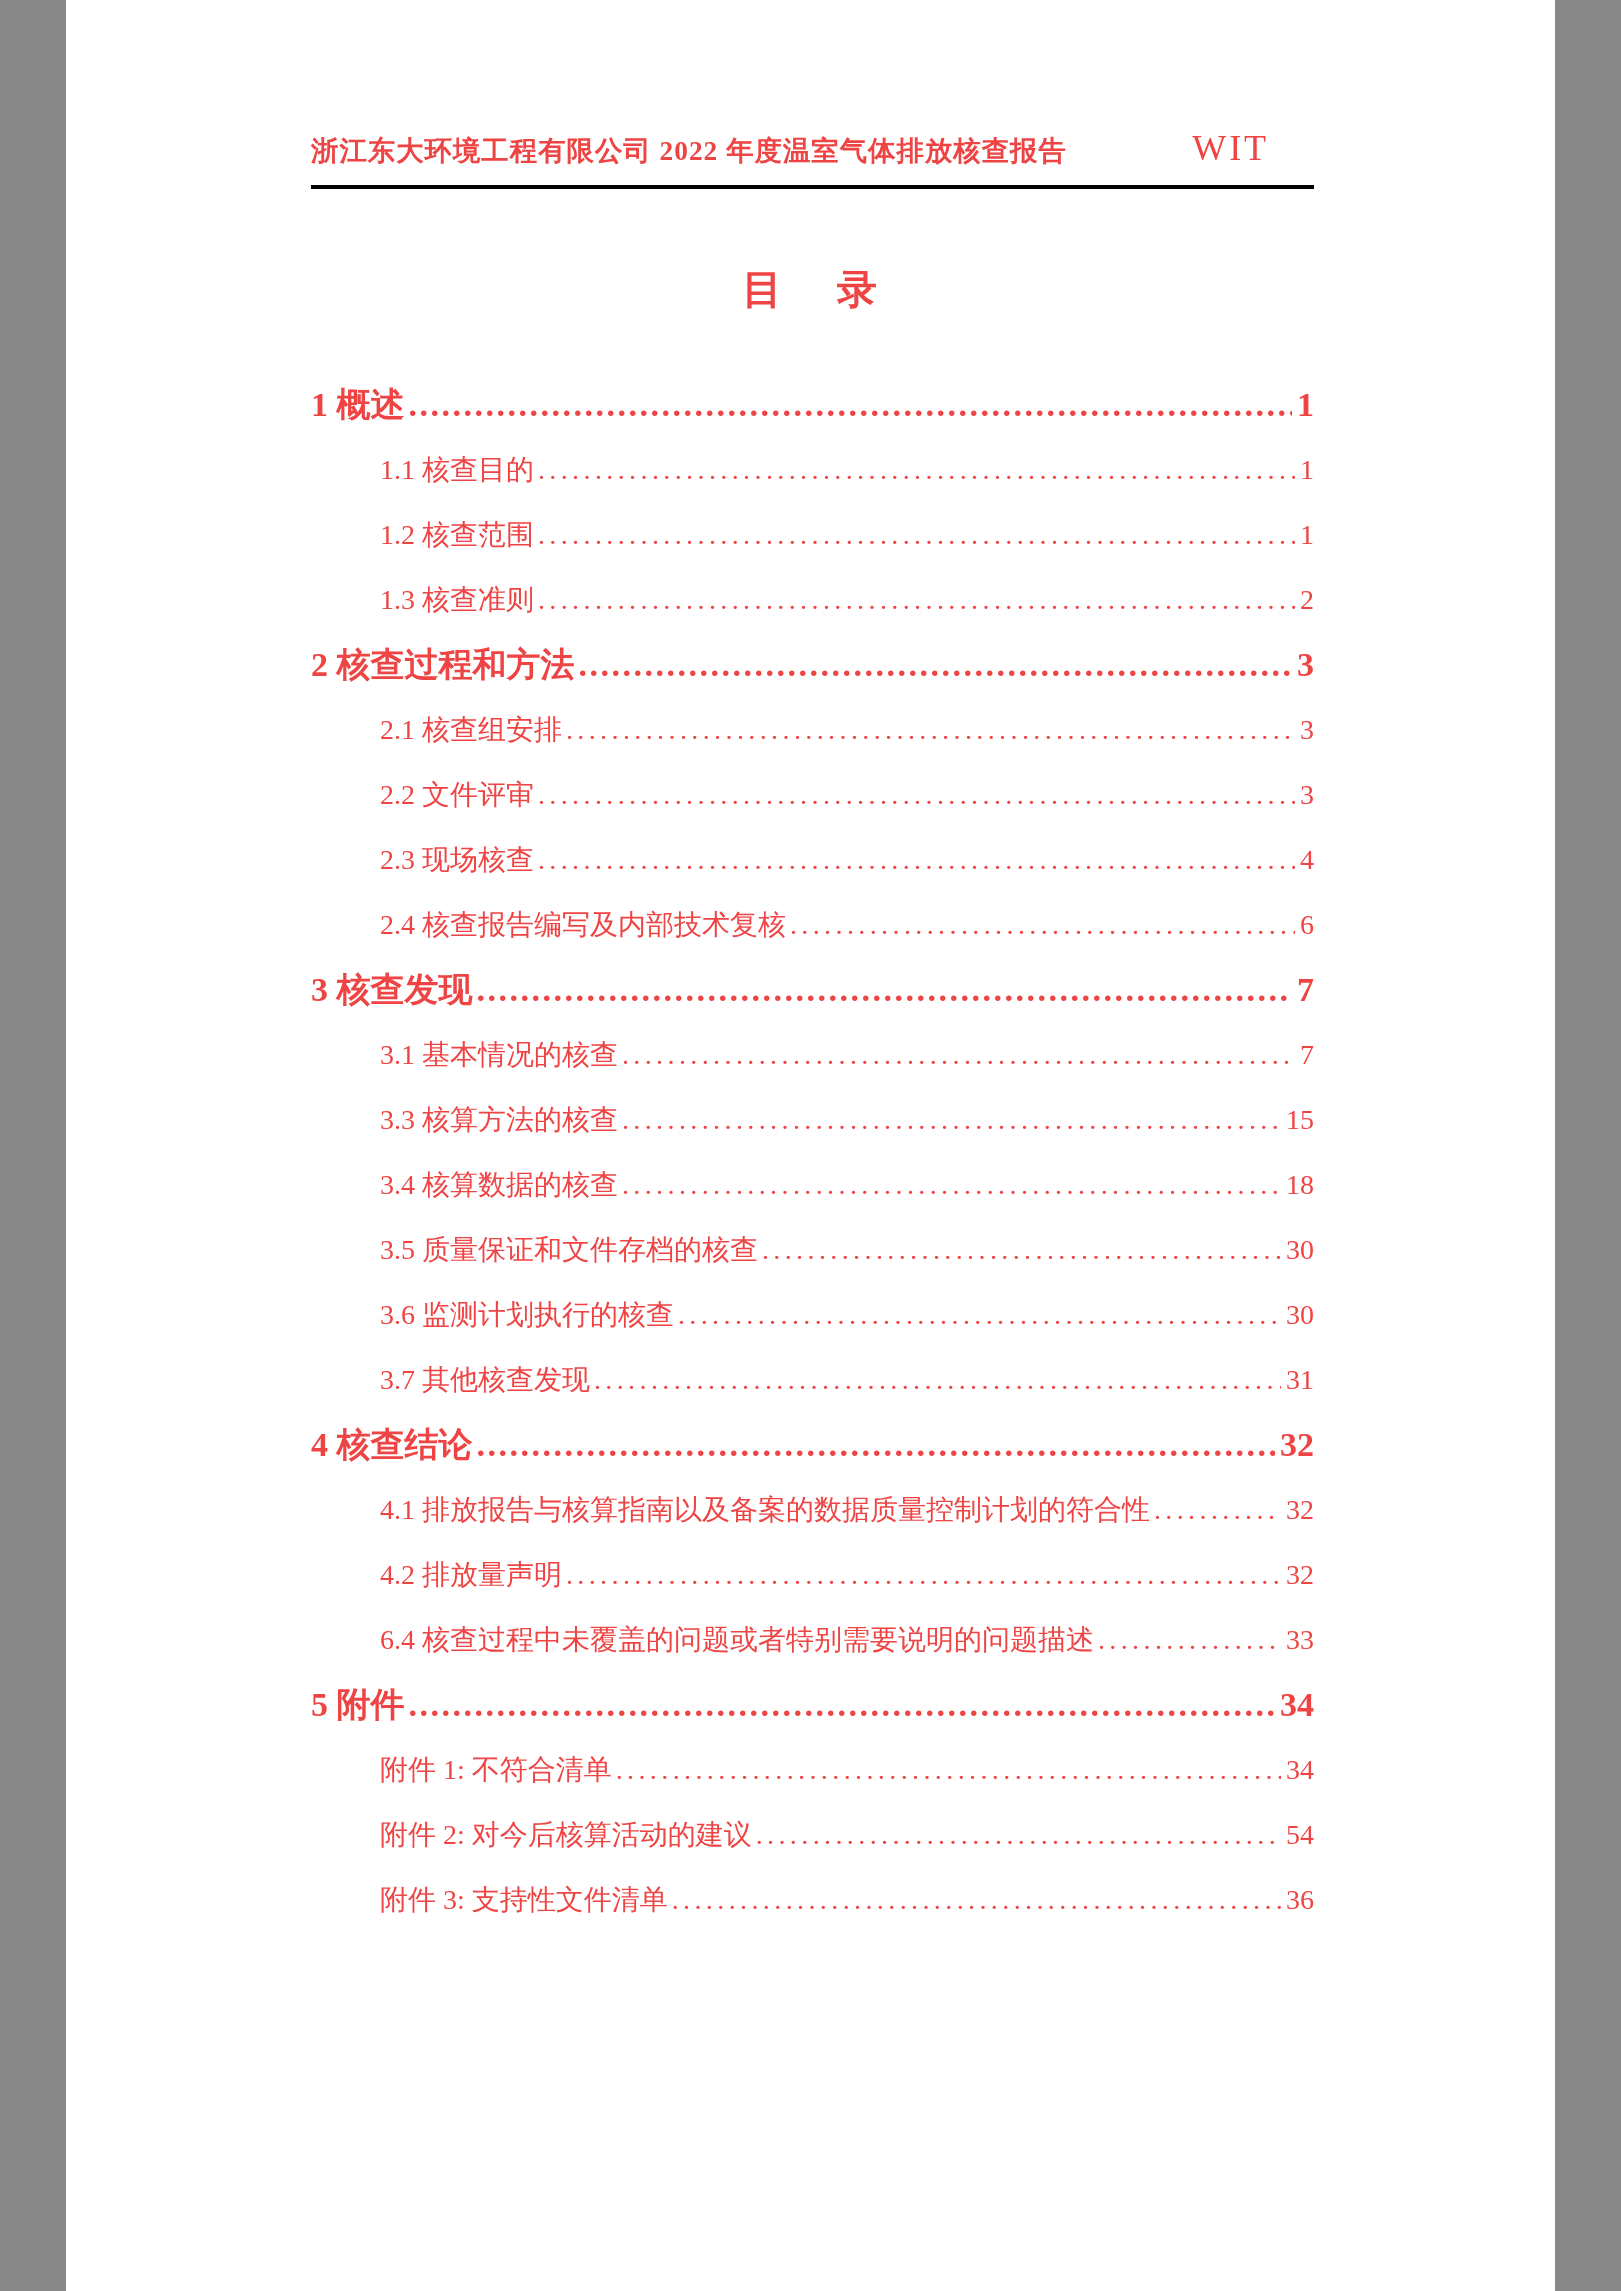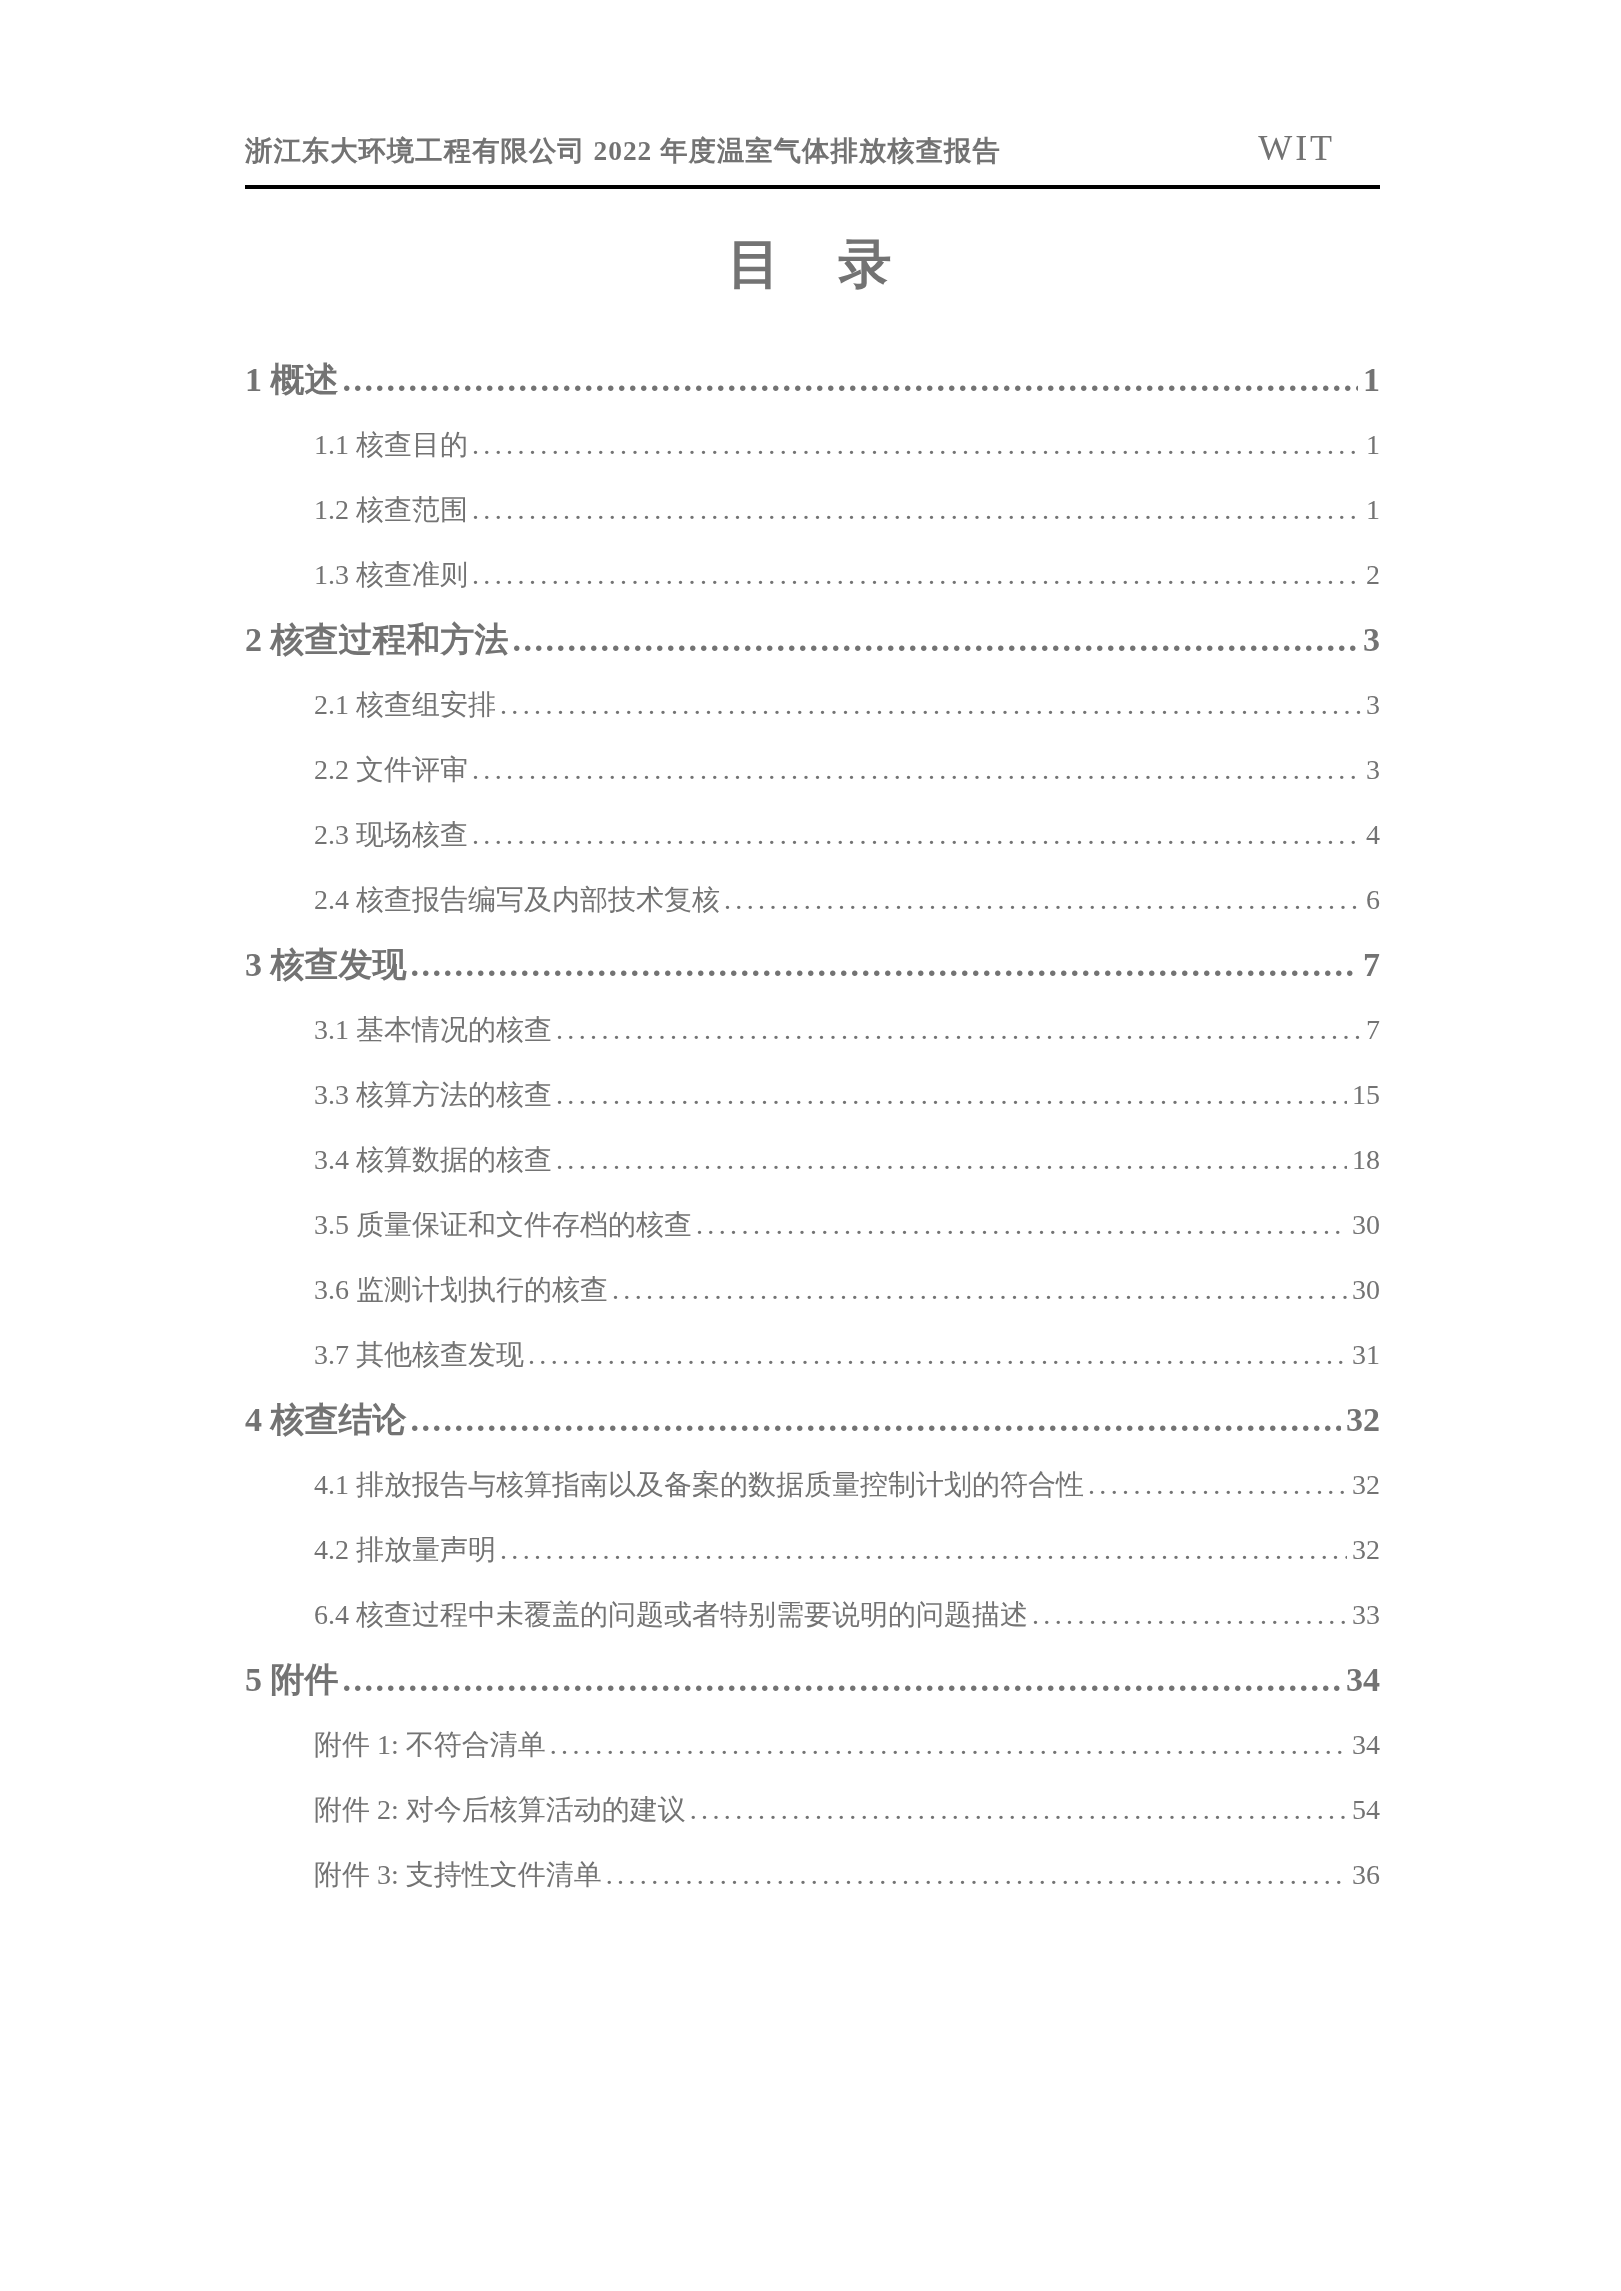--- a/index.html
+++ b/index.html
@@ -1,24 +1,24 @@
 <!DOCTYPE html>
 <html><head>
 <meta charset="utf-8">
 <style>
   * { margin: 0; padding: 0; box-sizing: border-box; }
   html, body { background: #888; }
   .page {
     position: relative;
-    width: 1621px;
+    width: 1489px;
     height: 2292px;
     margin: 0 auto;
     background: #ffffff;
     font-family: "Liberation Serif", "DejaVu Serif", serif;
-    color: #737373;
+    color: #ef4444;
     overflow: hidden;
   }
   .content {
     padding: 0 241px 0 245px;
   }
   
   .header {
     padding-top: 127px;
     display: flex;
     align-items: baseline;
@@ -34,23 +34,23 @@
     font-size: 36px;
     letter-spacing: 2.9px;
     margin-right: 45px;
   }
   .header-rule {
     margin-top: 15.7px;
     border-bottom: 4.9px solid #000000;
   }
   
   .page-title {
-    margin-top: 43px;
+    margin-top: 68px;
     text-align: center;
-    font-size: 53px;
+    font-size: 40px;
     font-weight: bold;
     line-height: 65px;
     word-spacing: 33px;
     letter-spacing: 5.9px;
   }
   
   .toc {
     margin-top: 63px;
   }
   .toc-row {

